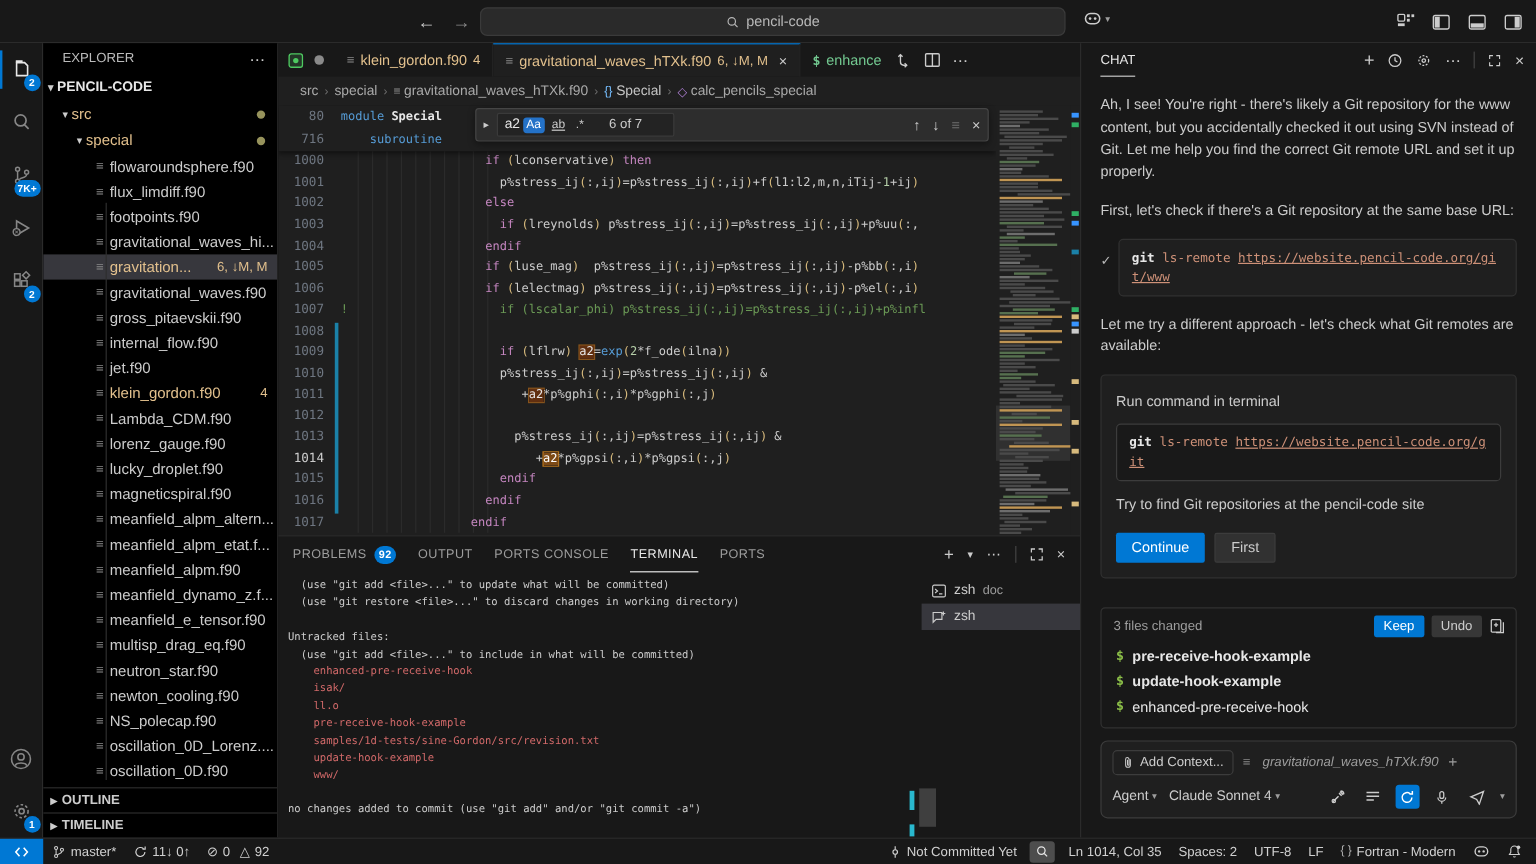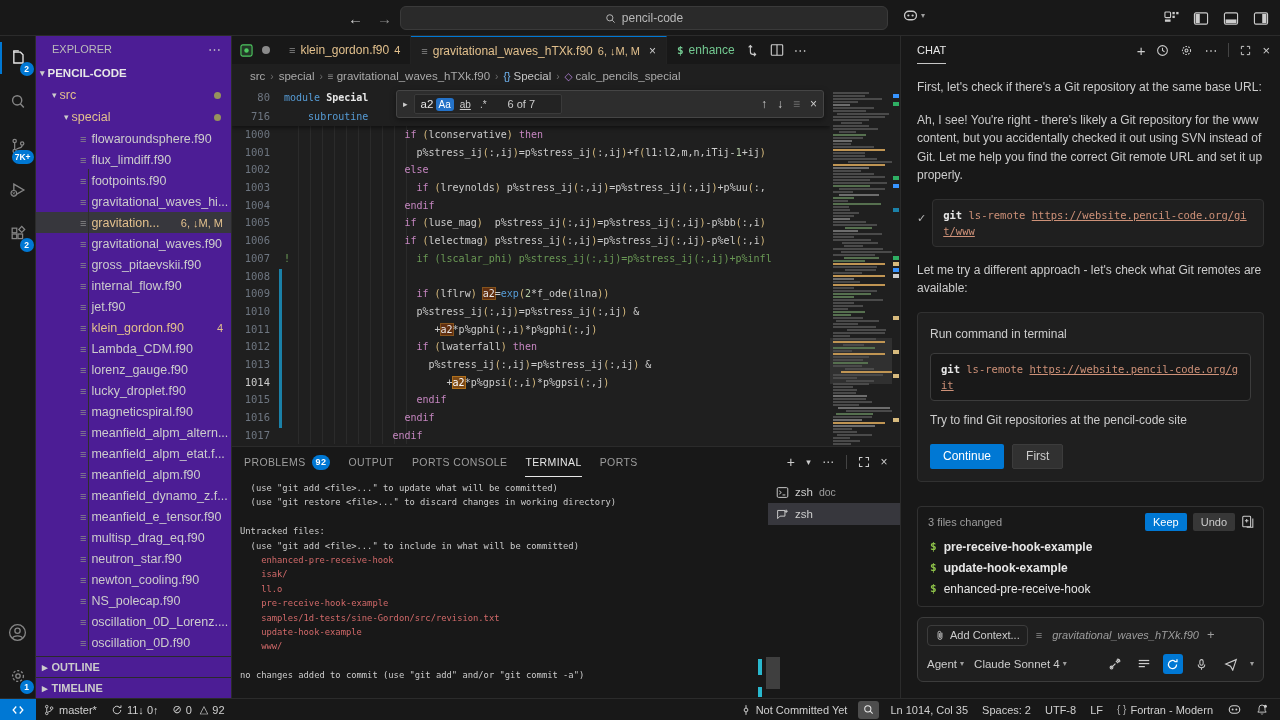--- a/index.html
+++ b/index.html
@@ -28,21 +28,21 @@
     justify-content:center; color:#868686; }
   .act-item.active { color:#e7e7e7; }
   .act-item.active::before { content:""; position:absolute; left:0; top:6px; bottom:6px;
     width:2px; background:#0078d4; }
   .act-badge { position:absolute; right:2px; bottom:4px; min-width:14px; height:14px;
     padding:0 3px; background:#0078d4; color:#fff; font-size:8.5px; border-radius:8px;
     display:flex; align-items:center; justify-content:center; font-weight:bold; }
   .act-spacer { flex:1; }
 
   
-  .sidebar { left:36px; top:36px; width:196px; height:662px; background:#4c1d95;
+  .sidebar { left:36px; top:36px; width:196px; height:662px; background:#000000;
     border-right:1px solid #2b2b2b; display:flex; flex-direction:column; overflow:hidden; }
   .sb-header { height:26px; display:flex; align-items:center; padding:0 10px 0 16px;
     font-size:11px; color:#bbbbbb; flex:none; }
   .sb-header .more { margin-left:auto; color:#cccccc; font-size:13px; }
   .xrow { display:flex; align-items:center; height:21px; padding-left:44px; font-size:12.5px;
     color:#cccccc; white-space:nowrap; overflow:hidden; flex:none; position:relative; }
   .xrow .twist { color:#cccccc; margin-right:3px; font-size:9px; }
   .xrow.root { padding-left:4px; font-weight:bold; font-size:11.5px; color:#e7e7e7; height:22px;}
   .xrow.folder1 { padding-left:16px; height:22px; }
   .xrow.folder2 { padding-left:28px; height:22px; }
@@ -529,21 +529,21 @@
           <div class="cline"><span class="gut">1002</span><span><span class="tok-v">                    </span><span class="tok-k">else</span></span></div>
           <div class="cline"><span class="gut">1003</span><span><span class="tok-v">                      </span><span class="tok-k">if</span><span class="tok-v"> </span><span class="tok-g">(</span><span class="tok-v">lreynolds</span><span class="tok-g">)</span><span class="tok-v"> p%stress_ij</span><span class="tok-g">(</span><span class="tok-v">:,ij</span><span class="tok-g">)</span><span class="tok-v">=p%stress_ij</span><span class="tok-g">(</span><span class="tok-v">:,ij</span><span class="tok-g">)</span><span class="tok-v">+p%uu</span><span class="tok-g">(</span><span class="tok-v">:,</span></span></div>
           <div class="cline"><span class="gut">1004</span><span><span class="tok-v">                    </span><span class="tok-k">endif</span></span></div>
           <div class="cline"><span class="gut">1005</span><span><span class="tok-v">                    </span><span class="tok-k">if</span><span class="tok-v"> </span><span class="tok-g">(</span><span class="tok-v">luse_mag</span><span class="tok-g">)</span><span class="tok-v">  p%stress_ij</span><span class="tok-g">(</span><span class="tok-v">:,ij</span><span class="tok-g">)</span><span class="tok-v">=p%stress_ij</span><span class="tok-g">(</span><span class="tok-v">:,ij</span><span class="tok-g">)</span><span class="tok-v">-p%bb</span><span class="tok-g">(</span><span class="tok-v">:,i</span><span class="tok-g">)</span></span></div>
           <div class="cline"><span class="gut">1006</span><span><span class="tok-v">                    </span><span class="tok-k">if</span><span class="tok-v"> </span><span class="tok-g">(</span><span class="tok-v">lelectmag</span><span class="tok-g">)</span><span class="tok-v"> p%stress_ij</span><span class="tok-g">(</span><span class="tok-v">:,ij</span><span class="tok-g">)</span><span class="tok-v">=p%stress_ij</span><span class="tok-g">(</span><span class="tok-v">:,ij</span><span class="tok-g">)</span><span class="tok-v">-p%el</span><span class="tok-g">(</span><span class="tok-v">:,i</span><span class="tok-g">)</span></span></div>
           <div class="cline"><span class="gut">1007</span><span><span class="tok-c">!                     if (lscalar_phi) p%stress_ij(:,ij)=p%stress_ij(:,ij)+p%infl</span></span></div>
           <div class="cline"><span class="gut">1008</span></div>
           <div class="cline"><span class="gut">1009</span><span><span class="tok-v">                      </span><span class="tok-k">if</span><span class="tok-v"> </span><span class="tok-g">(</span><span class="tok-v">lflrw</span><span class="tok-g">)</span><span class="tok-v"> </span><span class="tok-m">a2</span><span class="tok-v">=</span><span class="tok-b">exp</span><span class="tok-g">(</span><span class="tok-n">2</span><span class="tok-v">*f_ode</span><span class="tok-g">(</span><span class="tok-v">ilna</span><span class="tok-g">))</span></span></div>
           <div class="cline"><span class="gut">1010</span><span><span class="tok-v">                      p%stress_ij</span><span class="tok-g">(</span><span class="tok-v">:,ij</span><span class="tok-g">)</span><span class="tok-v">=p%stress_ij</span><span class="tok-g">(</span><span class="tok-v">:,ij</span><span class="tok-g">)</span><span class="tok-v"> &amp;</span></span></div>
           <div class="cline"><span class="gut">1011</span><span><span class="tok-v">                         +</span><span class="tok-m">a2</span><span class="tok-v">*p%gphi</span><span class="tok-g">(</span><span class="tok-v">:,i</span><span class="tok-g">)</span><span class="tok-v">*p%gphi</span><span class="tok-g">(</span><span class="tok-v">:,j</span><span class="tok-g">)</span></span></div>
-          <div class="cline"><span class="gut">1012</span><span><span class="tok-v">                      </span><span class="tok-k">if</span><span class="tok-v"> </span><span class="tok-g">(</span><span class="tok-v">lwaterfall</span><span class="tok-g">)</span><span class="tok-v"> </span><span class="tok-k">then</span></span></div>
+          <div class="cline"><span class="gut">1012</span></div>
           <div class="cline"><span class="gut">1013</span><span><span class="tok-v">                        p%stress_ij</span><span class="tok-g">(</span><span class="tok-v">:,ij</span><span class="tok-g">)</span><span class="tok-v">=p%stress_ij</span><span class="tok-g">(</span><span class="tok-v">:,ij</span><span class="tok-g">)</span><span class="tok-v"> &amp;</span></span></div>
           <div class="cline"><span class="gut cur">1014</span><span><span class="tok-v">                           +</span><span class="tok-m2">a2</span><span class="tok-v">*p%gpsi</span><span class="tok-g">(</span><span class="tok-v">:,i</span><span class="tok-g">)</span><span class="tok-v">*p%gpsi</span><span class="tok-g">(</span><span class="tok-v">:,j</span><span class="tok-g">)</span></span></div>
           <div class="cline"><span class="gut">1015</span><span><span class="tok-v">                      </span><span class="tok-k">endif</span></span></div>
           <div class="cline"><span class="gut">1016</span><span><span class="tok-v">                    </span><span class="tok-k">endif</span></span></div>
           <div class="cline"><span class="gut">1017</span><span><span class="tok-v">                  </span><span class="tok-k">endif</span></span></div>
           <div class="guides">
             <div class="guide" style="left: 66px;"></div>
             <div class="guide" style="left: 78.04px;"></div>
             <div class="guide" style="left: 90.08px;"></div>
             <div class="guide" style="left: 102.12px;"></div>
@@ -801,22 +801,22 @@
         <span>⋯</span>
         <span class="pdivider"></span>
         <svg width="11" height="11" viewBox="0 0 16 16">
             <path d="M2 6 v-4 h4 M10 2 h4 v4 M14 10 v4 h-4 M6 14 h-4 v-4" fill="none" stroke="#cccccc" stroke-width="1.4"></path>
           </svg>
         <span>×</span>
       </div>
     </div>
 
     <div class="chat-body">
+      <p>Ah, I see! You're right - there's likely a Git repository for the www content, but you accidentally checked it out using SVN instead of Git. Let me help you find the correct Git remote URL and set it up properly.</p>
       <p>First, let's check if there's a Git repository at the same base URL:</p>
-      <p>Ah, I see! You're right - there's likely a Git repository for the www content, but you accidentally checked it out using SVN instead of Git. Let me help you find the correct Git remote URL and set it up properly.</p>
 
       <div class="ccode-row">
         <span class="ccode-check">✓</span>
         <div class="ccode"><span class="cmd">git</span><span class="arg"> ls-remote </span><span class="url">https://website.pencil-code.org/git/www</span></div>
       </div>
 
       <p>Let me try a different approach - let's check what Git remotes are available:</p>
 
       <div class="confirm-card">
         <h4>Run command in terminal</h4>

